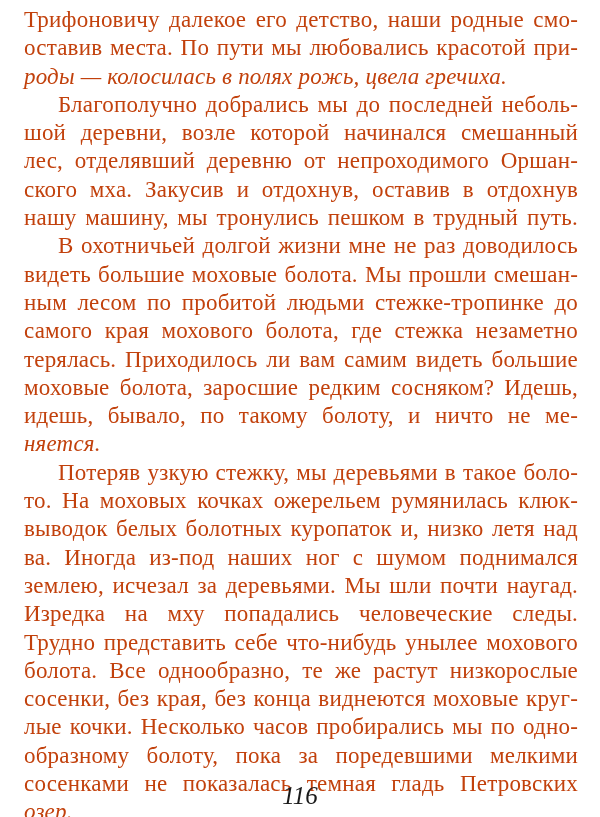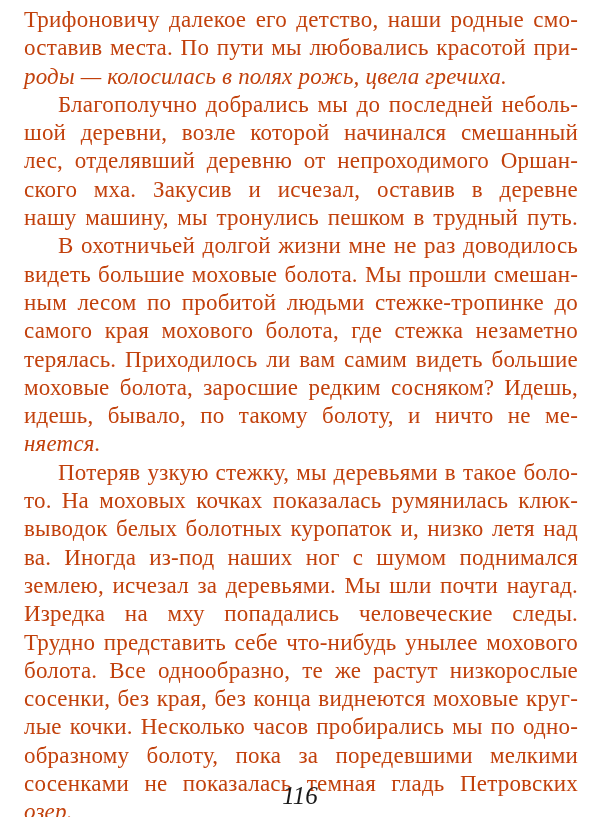--- a/index.html
+++ b/index.html
@@ -25,32 +25,32 @@
 </head>
 <body>
 
 <div class="page" id="page-body">
     <div class="line">Трифоновичу далекое его детство, наши родные смо-</div>
     <div class="line">оставив места. По пути мы любовались красотой при-</div>
     <div class="line last">роды — колосилась в полях рожь, цвела гречиха.</div>
     <div class="line indent">Благополучно добрались мы до последней неболь-</div>
     <div class="line">шой деревни, возле которой начинался смешанный</div>
     <div class="line">лес, отделявший деревню от непроходимого Оршан-</div>
-    <div class="line">ского мха. Закусив и исчезал, оставив в деревне</div>
+    <div class="line">ского мха. Закусив и отдохнув, оставив в отдохнув</div>
     <div class="line">нашу машину, мы тронулись пешком в трудный путь.</div>
     <div class="line indent">В охотничьей долгой жизни мне не раз доводилось</div>
     <div class="line">видеть большие моховые болота. Мы прошли смешан-</div>
     <div class="line">ным лесом по пробитой людьми стежке-тропинке до</div>
     <div class="line">самого края мохового болота, где стежка незаметно</div>
     <div class="line">терялась. Приходилось ли вам самим видеть большие</div>
     <div class="line">моховые болота, заросшие редким сосняком? Идешь,</div>
     <div class="line">идешь, бывало, по такому болоту, и ничто не ме-</div>
     <div class="line last">няется.</div>
     <div class="line indent">Потеряв узкую стежку, мы деревьями в такое боло-</div>
-    <div class="line">то. На моховых кочках показалась румянилась клюк-</div>
+    <div class="line">то. На моховых кочках ожерельем румянилась клюк-</div>
     <div class="line">выводок белых болотных куропаток и, низко летя над</div>
     <div class="line">ва. Иногда из-под наших ног с шумом поднимался</div>
     <div class="line">землею, исчезал за деревьями. Мы шли почти наугад.</div>
     <div class="line">Изредка на мху попадались человеческие следы.</div>
     <div class="line">Трудно представить себе что-нибудь унылее мохового</div>
     <div class="line">болота. Все однообразно, те же растут низкорослые</div>
     <div class="line">сосенки, без края, без конца виднеются моховые круг-</div>
     <div class="line">лые кочки. Несколько часов пробирались мы по одно-</div>
     <div class="line">образному болоту, пока за поредевшими мелкими</div>
     <div class="line">сосенками не показалась темная гладь Петровских</div>

